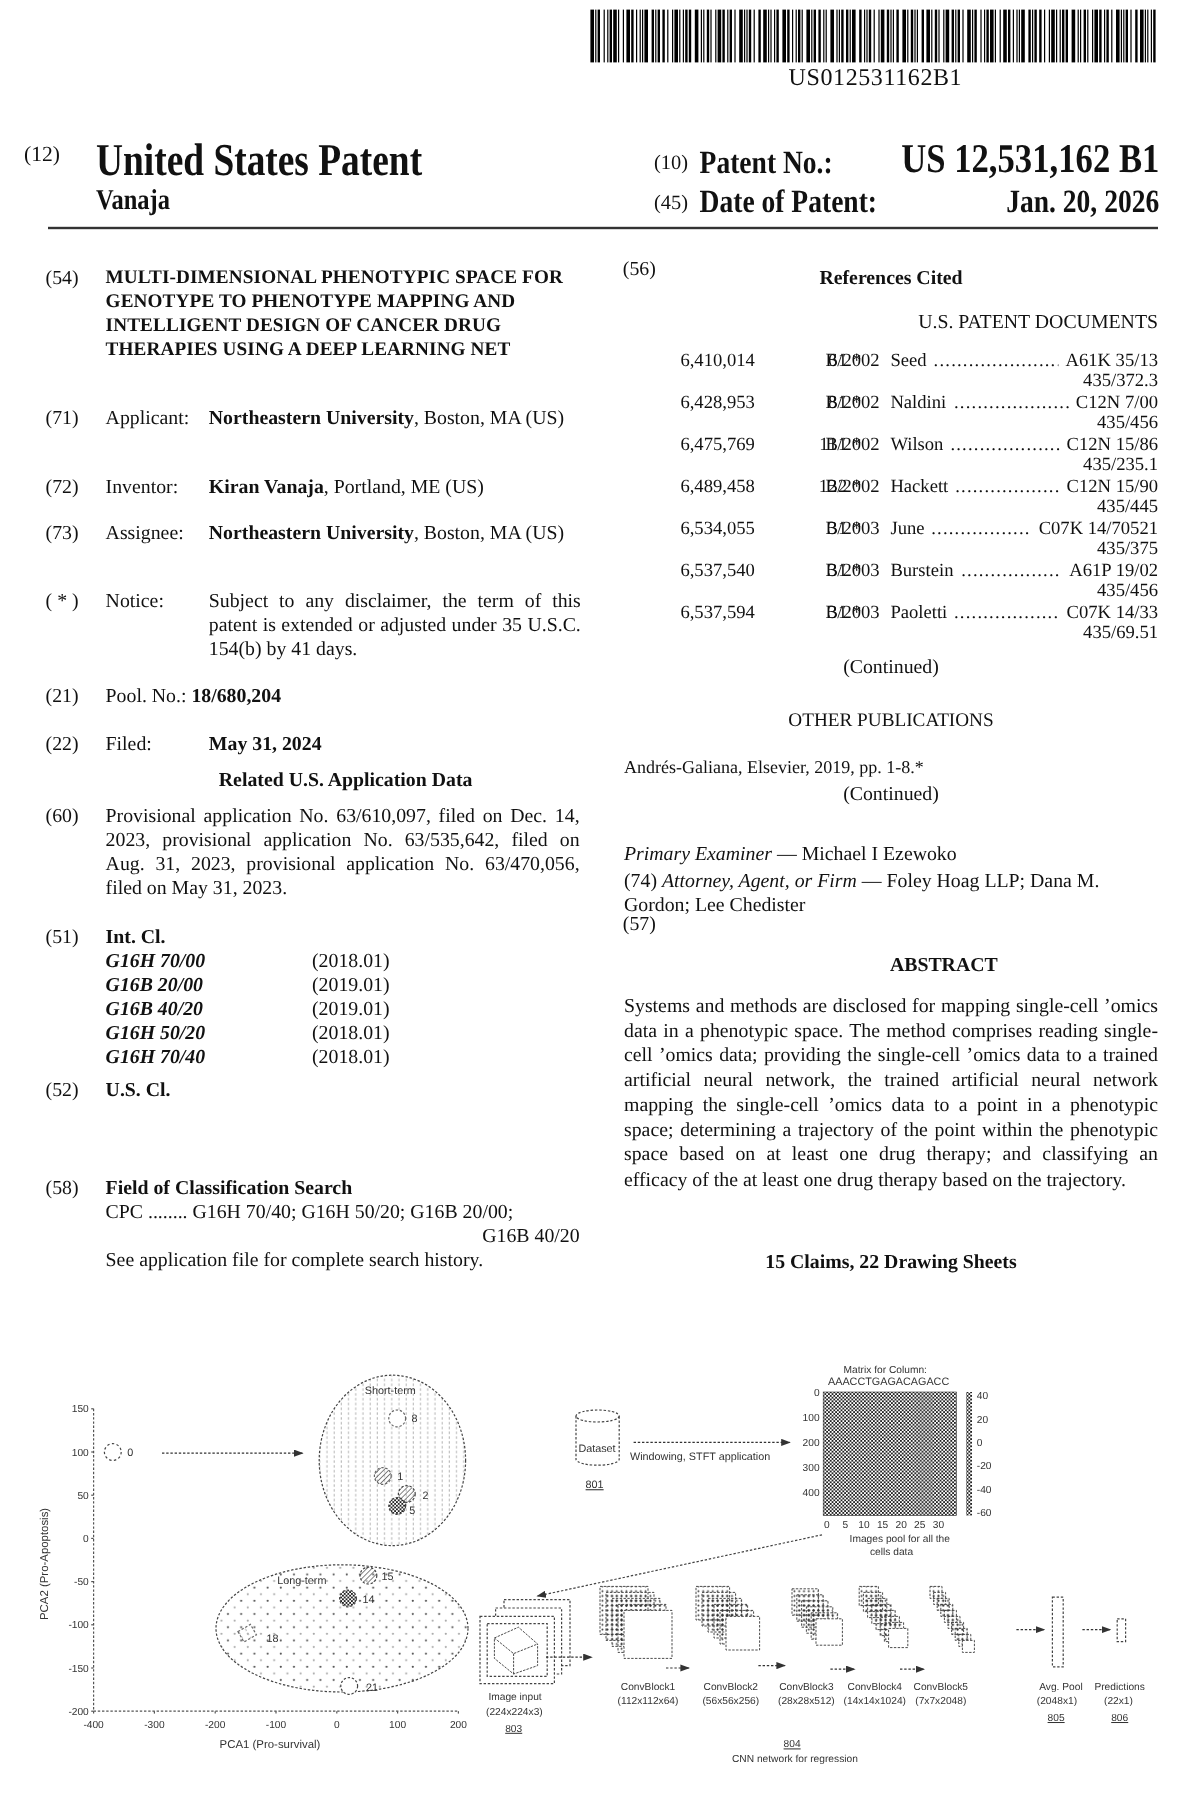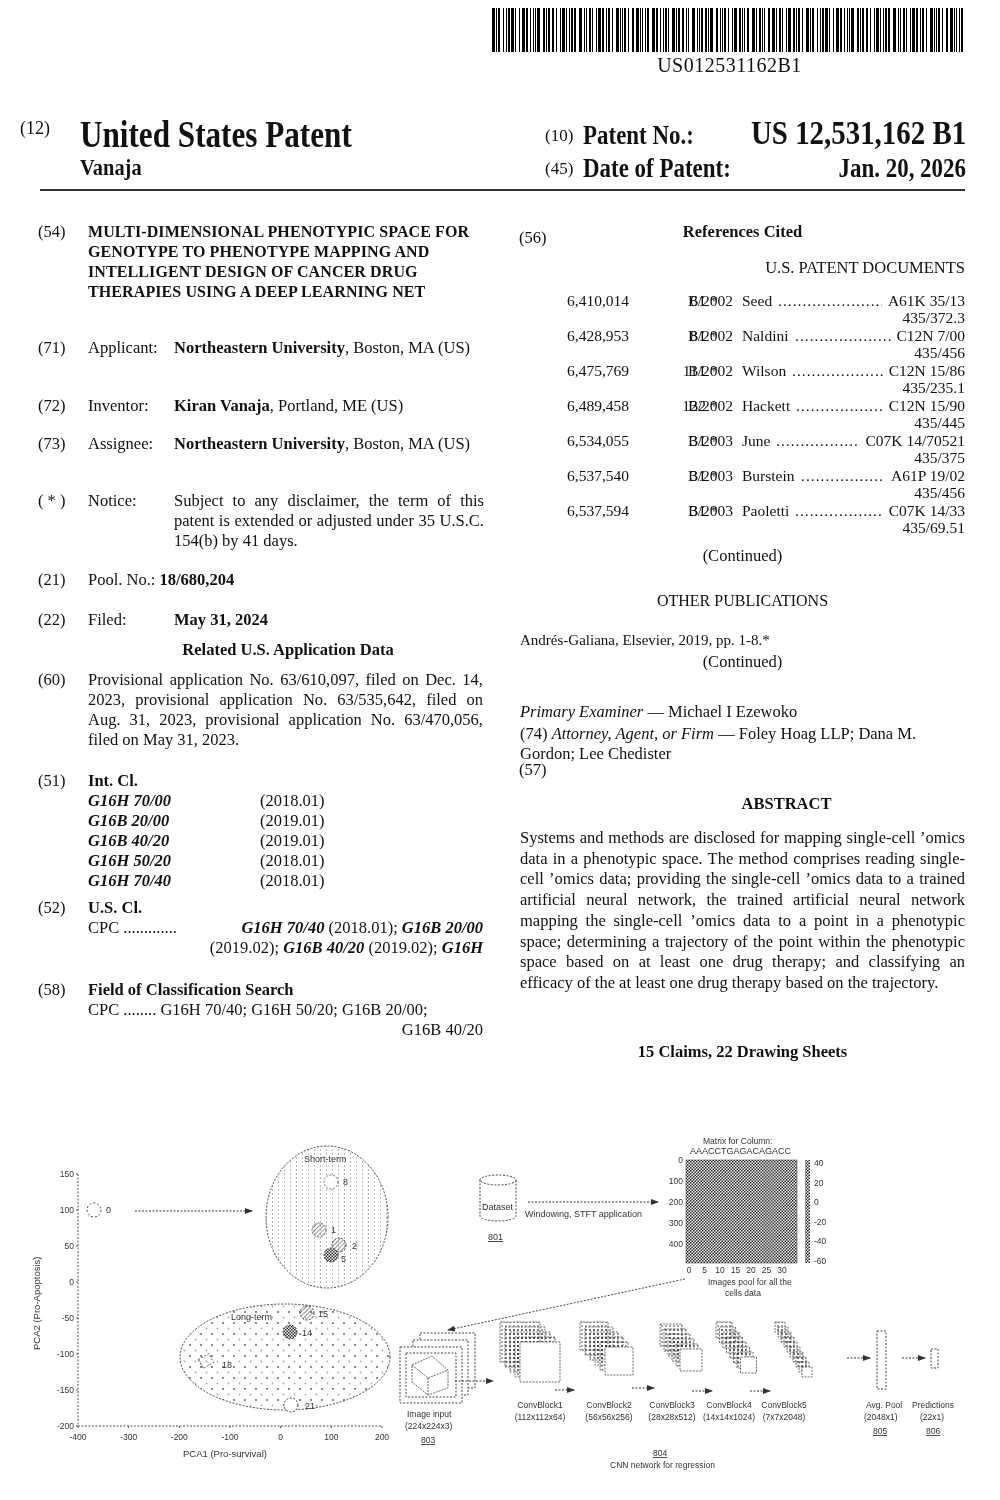--- a/index.html
+++ b/index.html
@@ -57,21 +57,21 @@
   #f52-label { left: 88px; top: 898px; }
   #uscl { left: 88px; top: 918px; width: 395px; }
   #uscl .l1 { display: flex; justify-content: space-between; }
   #uscl .r { text-align: right; }
   #f58-code { left: 38px; top: 980px; }
   #f58-label { left: 88px; top: 980px; }
   #fcs { left: 88px; top: 1000px; width: 395px; }
   #fcs .r { text-align: right; }
 
   
-  #f56-code { left: 519px; top: 228px; }
+  #f56-code { left: 519px; top: 214px; }
   #refs-heading { left: 520px; top: 222px; width: 445px; text-align: center; }
   #uspd-heading { left: 520px; top: 258px; width: 445px; text-align: right; font-size: 16.5px; }
   #refs { left: 545px; top: 292px; width: 420px; }
   #refs .ref { height: 35px; position: relative; font-size: 15.5px; line-height: 17.5px; }
   #refs .num { position: absolute; left: 0; width: 84px; text-align: right; }
   #refs .kind { position: absolute; left: 99px; margin-left: 44px; }
   #refs .date { position: absolute; left: 125px; width: 63px; text-align: right; }
   #refs .name { position: absolute; left: 197px; }
   #refs .dots { position: absolute; letter-spacing: 1px; }
   #refs .cpc { position: absolute; right: 0; top: 0; }
@@ -302,32 +302,28 @@
     </div>
   <div class="row">
       <span class="cls">G16H 70/40</span>
       <span>(2018.01)</span>
     </div>
 </div>
 
 <div id="f52-code" class="abs txt">(52)</div>
 <div id="f52-label" class="abs txt bold">U.S. Cl.</div>
 <div id="uscl" class="abs txt">
-  <div class="l1">
-    <span>CPC .............</span>
-    <span><b><i>G16H 70/40</i></b><span> (2018.01); </span><b><i>G16B 20/00</i></b></span>
-  </div>
-  <div class="r"><span>(2019.02); </span><b><i>G16B 40/20</i></b><span> (2019.02); </span><b><i>G16H</i></b></div>
 </div>
 
 <div id="f58-code" class="abs txt">(58)</div>
 <div id="f58-label" class="abs txt bold">Field of Classification Search</div>
 <div id="fcs" class="abs txt">
   <div>CPC ........ G16H 70/40; G16H 50/20; G16B 20/00;</div>
   <div class="r">G16B 40/20</div>
+  <div>See application file for complete search history.</div>
 </div>
 
 <div id="f56-code" class="abs txt">(56)</div>
 <div id="refs-heading" class="abs txt bold">References Cited</div>
 <div id="uspd-heading" class="abs">U.S. PATENT DOCUMENTS</div>
 <div id="refs" class="abs">
     <div class="ref">
       <span class="num">6,410,014</span>
       <span class="kind">B1 *</span>
       <span class="date">6/2002</span>

